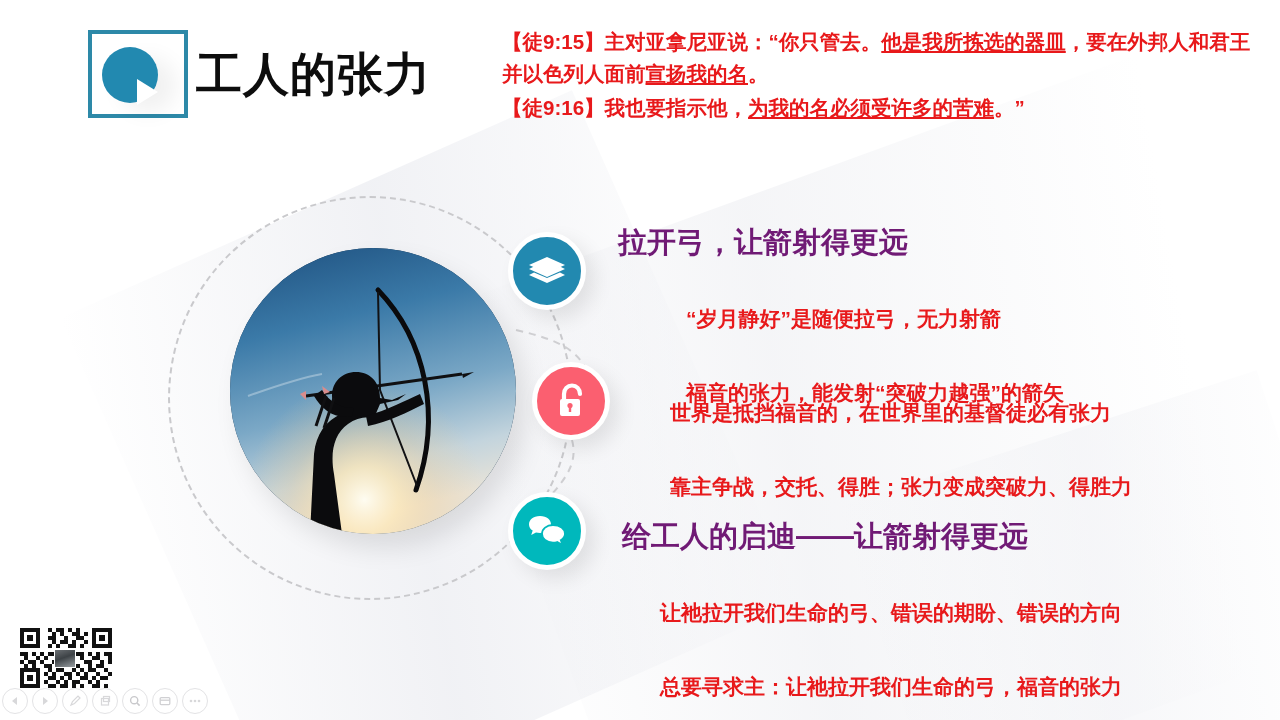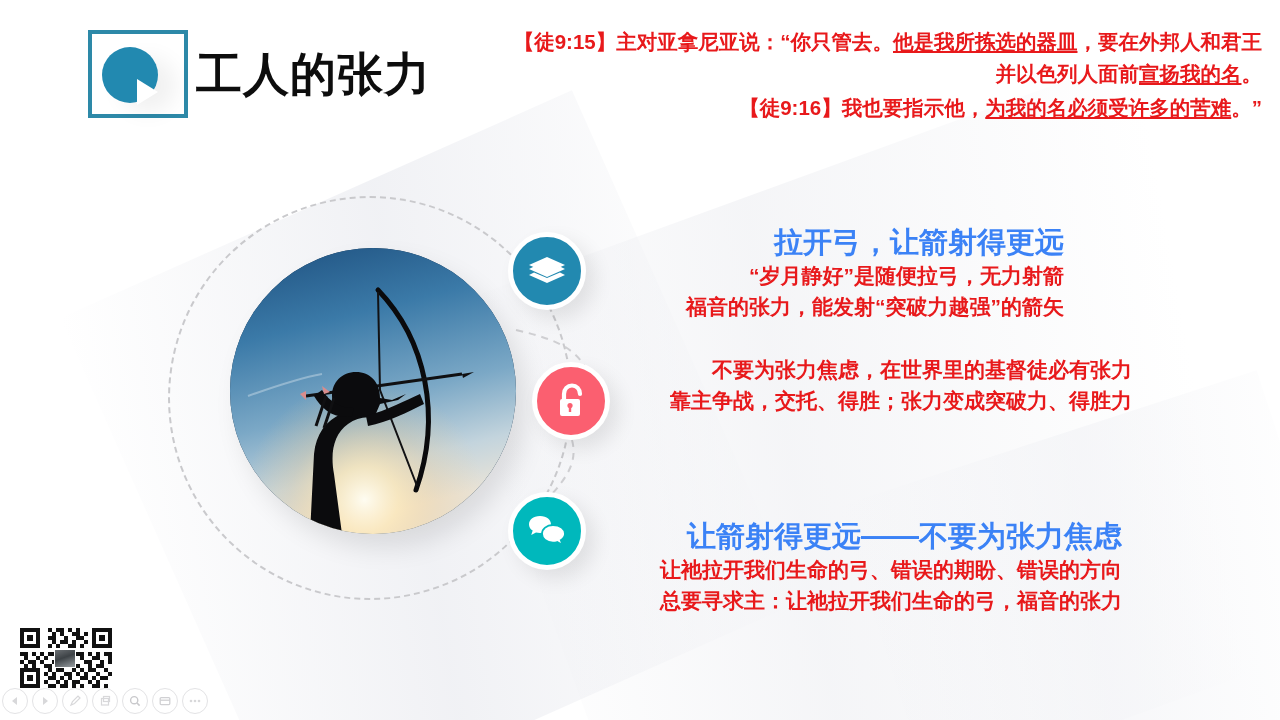--- a/index.html
+++ b/index.html
@@ -10,21 +10,20 @@
     overflow: hidden;
     background: #ffffff;
     font-family: "Liberation Sans", sans-serif;
   }
 
   #slide {
     position: relative;
     width: 1034px;
     height: 720px;
     background: #ffffff;
-    text-align: right;
   }
 
   
   .sheen {
     position: absolute;
     background: linear-gradient(105deg, rgba(246,246,248,0) 0%, rgba(238,239,243,0.85) 48%, rgba(246,246,248,0) 100%);
     pointer-events: none;
   }
   .sheen-a { left: 150px;  top: 180px; width: 560px; height: 560px; transform: rotate(-24deg); }
   .sheen-b { left: 520px;  top: 150px; width: 820px; height: 620px; transform: rotate(-20deg);
@@ -128,30 +127,31 @@
   #badge-1 { left: 508px; top: 232px; background: #2289b0; }
   #badge-2 { left: 532px; top: 362px; background: #fb5f70; }
   #badge-3 { left: 508px; top: 492px; background: #00b8bc; }
   .badge svg { display: block; }
 
   
   .section { position: absolute; }
   .sec-head {
     font-size: 29px;
     font-weight: bold;
-    color: #3b82f6;
+    color: #701a75;
     white-space: nowrap;
     line-height: 36px;
   }
   .sec-body {
     color: #e8191b;
     font-size: 21px;
     font-weight: bold;
     line-height: 31px;
     white-space: nowrap;
+    margin-top: 43px;
   }
 
   #section-1 { left: 618px; top: 224px; }
   #section-1 .sec-body { padding-left: 68px; }
 
   #section-2 { left: 648px; top: 354px; }
   #section-2 .sec-body { padding-left: 22px; }
 
   #section-3 { left: 622px; top: 518px; }
   #section-3 .sec-body { padding-left: 38px; }
@@ -300,26 +300,26 @@
     </span>
   </div>
 
   <div class="section" id="section-1">
     <div class="sec-head">拉开弓，让箭射得更远</div>
     <div class="sec-body">“岁月静好”是随便拉弓，无力射箭</div>
     <div class="sec-body">福音的张力，能发射“突破力越强”的箭矢</div>
   </div>
 
   <div class="section" id="section-2">
-    <div class="sec-body">不要为张力焦虑，在世界里的基督徒必有张力</div>
+    <div class="sec-body">世界是抵挡福音的，在世界里的基督徒必有张力</div>
     <div class="sec-body">靠主争战，交托、得胜；张力变成突破力、得胜力</div>
   </div>
 
   <div class="section" id="section-3">
-    <div class="sec-head">让箭射得更远——不要为张力焦虑</div>
+    <div class="sec-head">给工人的启迪——让箭射得更远</div>
     <div class="sec-body">让祂拉开我们生命的弓、错误的期盼、错误的方向</div>
     <div class="sec-body">总要寻求主：让祂拉开我们生命的弓，福音的张力</div>
   </div>
 
   <div id="qr-block">
     <svg id="qr-svg" width="100" height="68" viewBox="0 0 25 17" shape-rendering="crispEdges">
       <rect width="25" height="17" fill="#ffffff"></rect>
       <g fill="#111111">
         <rect x="1" y="1" width="5" height="5"></rect>
           <rect x="2" y="2" width="3" height="3" fill="#ffffff"></rect>

